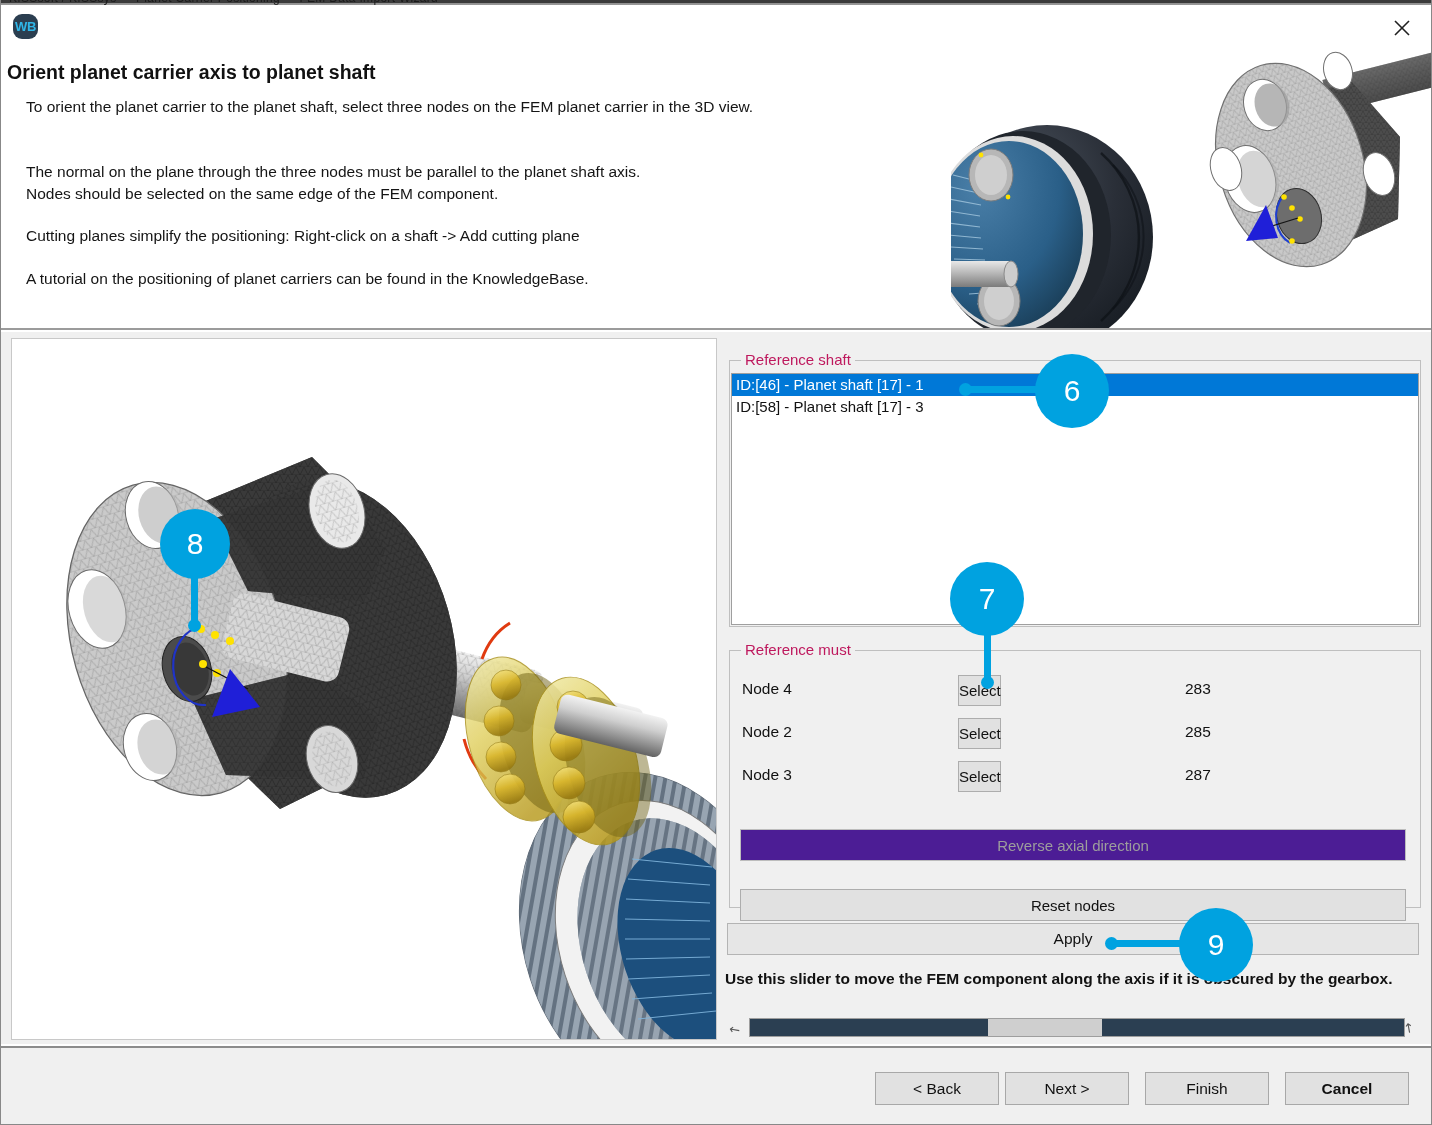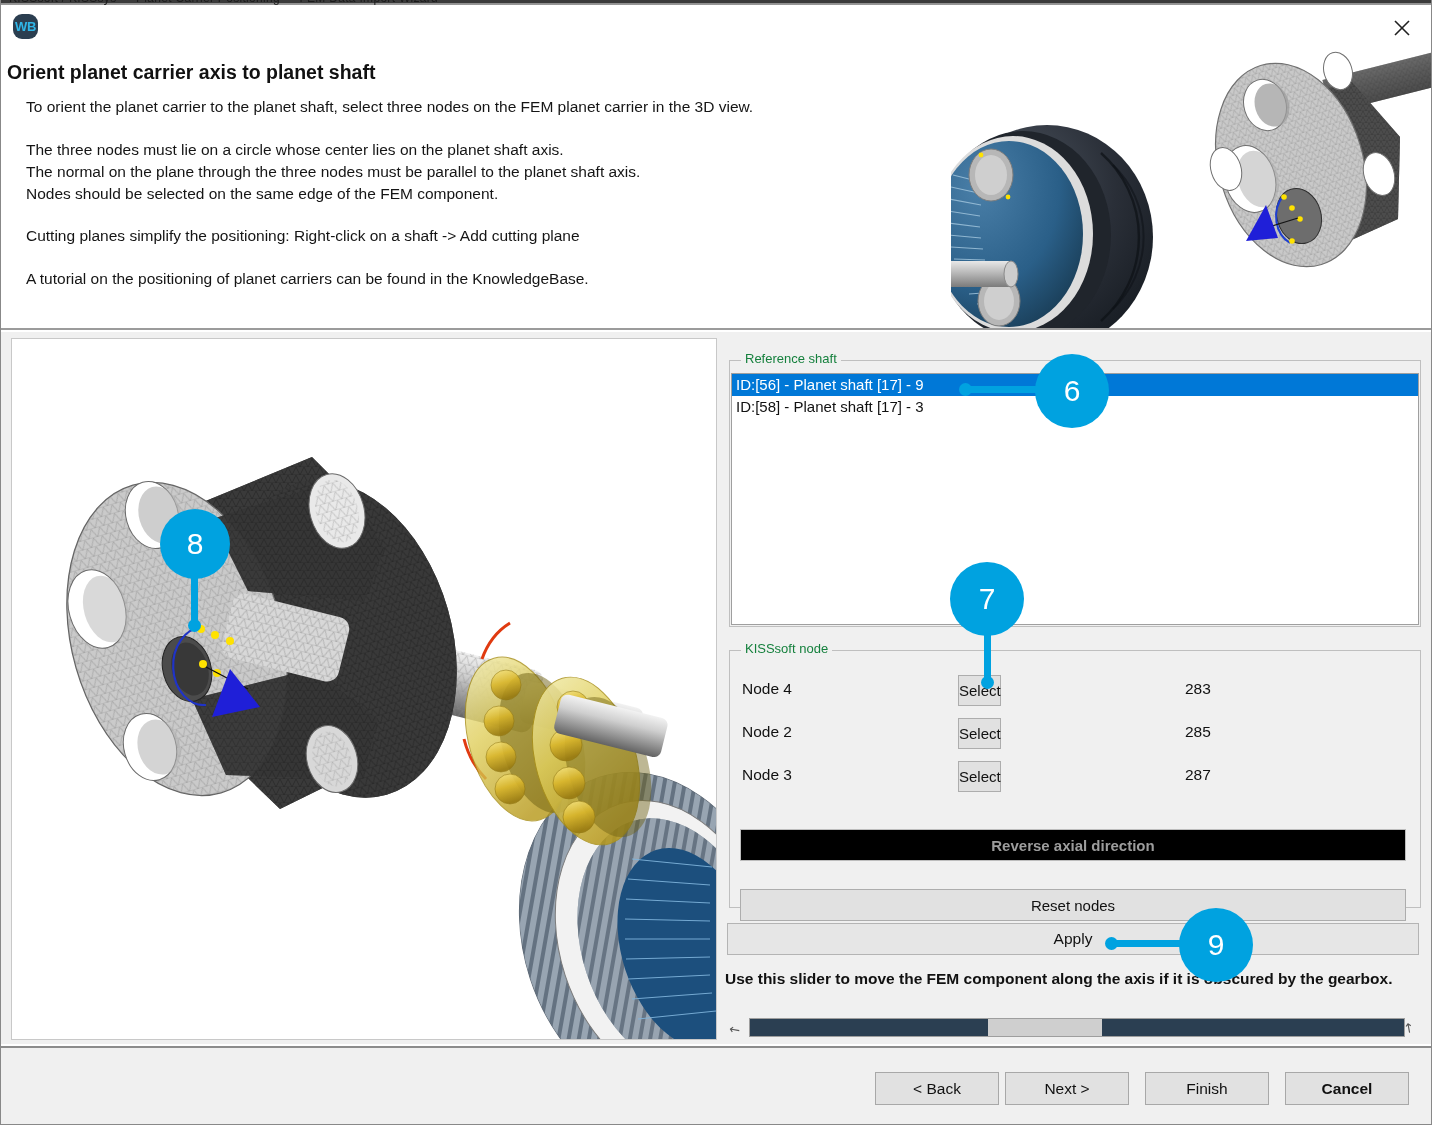--- a/index.html
+++ b/index.html
@@ -130,22 +130,22 @@
   .groupbox {
     position: absolute;
     border: 1px solid #bfbfbf;
     box-sizing: border-box;
   }
   .groupbox > .gb-title {
     position: absolute;
     top: -10px; left: 11px;
     background: #f0f0f0;
     padding: 0 4px;
-    font-size: 13px;
-    color: #15803d;
+    font-size: 15px;
+    color: #be185d;
     white-space: nowrap;
   }
   .gb-shaft { left: 10px; top: 28px; width: 692px; height: 267px; }
   .gb-node  { left: 10px; top: 318px; width: 692px; height: 258px; }
 
   .listbox {
     position: absolute;
     left: 1px; top: 12px;
     width: 688px; height: 252px;
     background: #ffffff;
@@ -192,24 +192,23 @@
     border: 1px solid #adadad;
     color: #111;
     font-size: 15px;
     box-sizing: border-box;
     cursor: pointer;
     padding: 0;
     text-align: center;
   }
   .btn.disabled {
     color: #9d9d9d;
-    background: #000000;
+    background: #4c1d95;
     border-color: #bdbdbd;
     cursor: default;
-    font-weight: bold;
   }
   .btn-select {
     position: absolute;
     left: 228px; top: 0px;
     width: 43px; height: 31px;
   }
   .btn-wide {
     position: absolute;
     left: 10px;
     width: 666px; height: 32px;
@@ -353,21 +352,20 @@
     <div class="close-btn">
       <svg width="18" height="18" viewBox="0 0 18 18" aria-hidden="true">
         <line x1="2" y1="2" x2="16" y2="16" stroke="#202020" stroke-width="1.6"></line>
         <line x1="16" y1="2" x2="2" y2="16" stroke="#202020" stroke-width="1.6"></line>
       </svg>
     </div>
 
     <div class="page-title">Orient planet carrier axis to planet shaft</div>
 
     <div class="instr l1">To orient the planet carrier to the planet shaft, select three nodes on the FEM planet carrier in the 3D view.</div>
-    <div class="instr l2">The three nodes must lie on a circle whose center lies on the planet shaft axis.</div>
     <div class="instr l3">The normal on the plane through the three nodes must be parallel to the planet shaft axis.</div>
     <div class="instr l4">Nodes should be selected on the same edge of the FEM component.</div>
     <div class="instr l5">Cutting planes simplify the positioning: Right-click on a shaft -&gt; Add cutting plane</div>
     <div class="instr l6">A tutorial on the positioning of planet carriers can be found in the KnowledgeBase.</div>
 
     <div class="illo illo-left">
       <svg width="220" height="230" viewBox="0 0 220 230">
         <defs>
           <radialGradient id="ringG" cx="35%" cy="28%" r="85%">
             <stop offset="0%" stop-color="#4d5560"></stop>
@@ -594,27 +592,27 @@
         </g>
       </svg>
     </div>
   </div>
 
   <div class="right-pane">
 
     <div class="groupbox gb-shaft">
       <div class="gb-title">Reference shaft</div>
       <div class="listbox">
-        <div class="list-item selected">ID:[56] - Planet shaft [17] - 9</div>
+        <div class="list-item selected">ID:[46] - Planet shaft [17] - 1</div>
         <div class="list-item">ID:[58] - Planet shaft [17] - 3</div>
       </div>
     </div>
 
     <div class="groupbox gb-node">
-      <div class="gb-title">KISSsoft node</div>
+      <div class="gb-title">Reference must</div>
 
       <div class="node-row" style="top:24px">
         <div class="nr-label">Node 4</div>
         <button class="btn btn-select">Select</button>
         <div class="nr-value">283</div>
       </div>
 
       <div class="node-row" style="top:67px">
         <div class="nr-label">Node 2</div>
         <button class="btn btn-select">Select</button>

